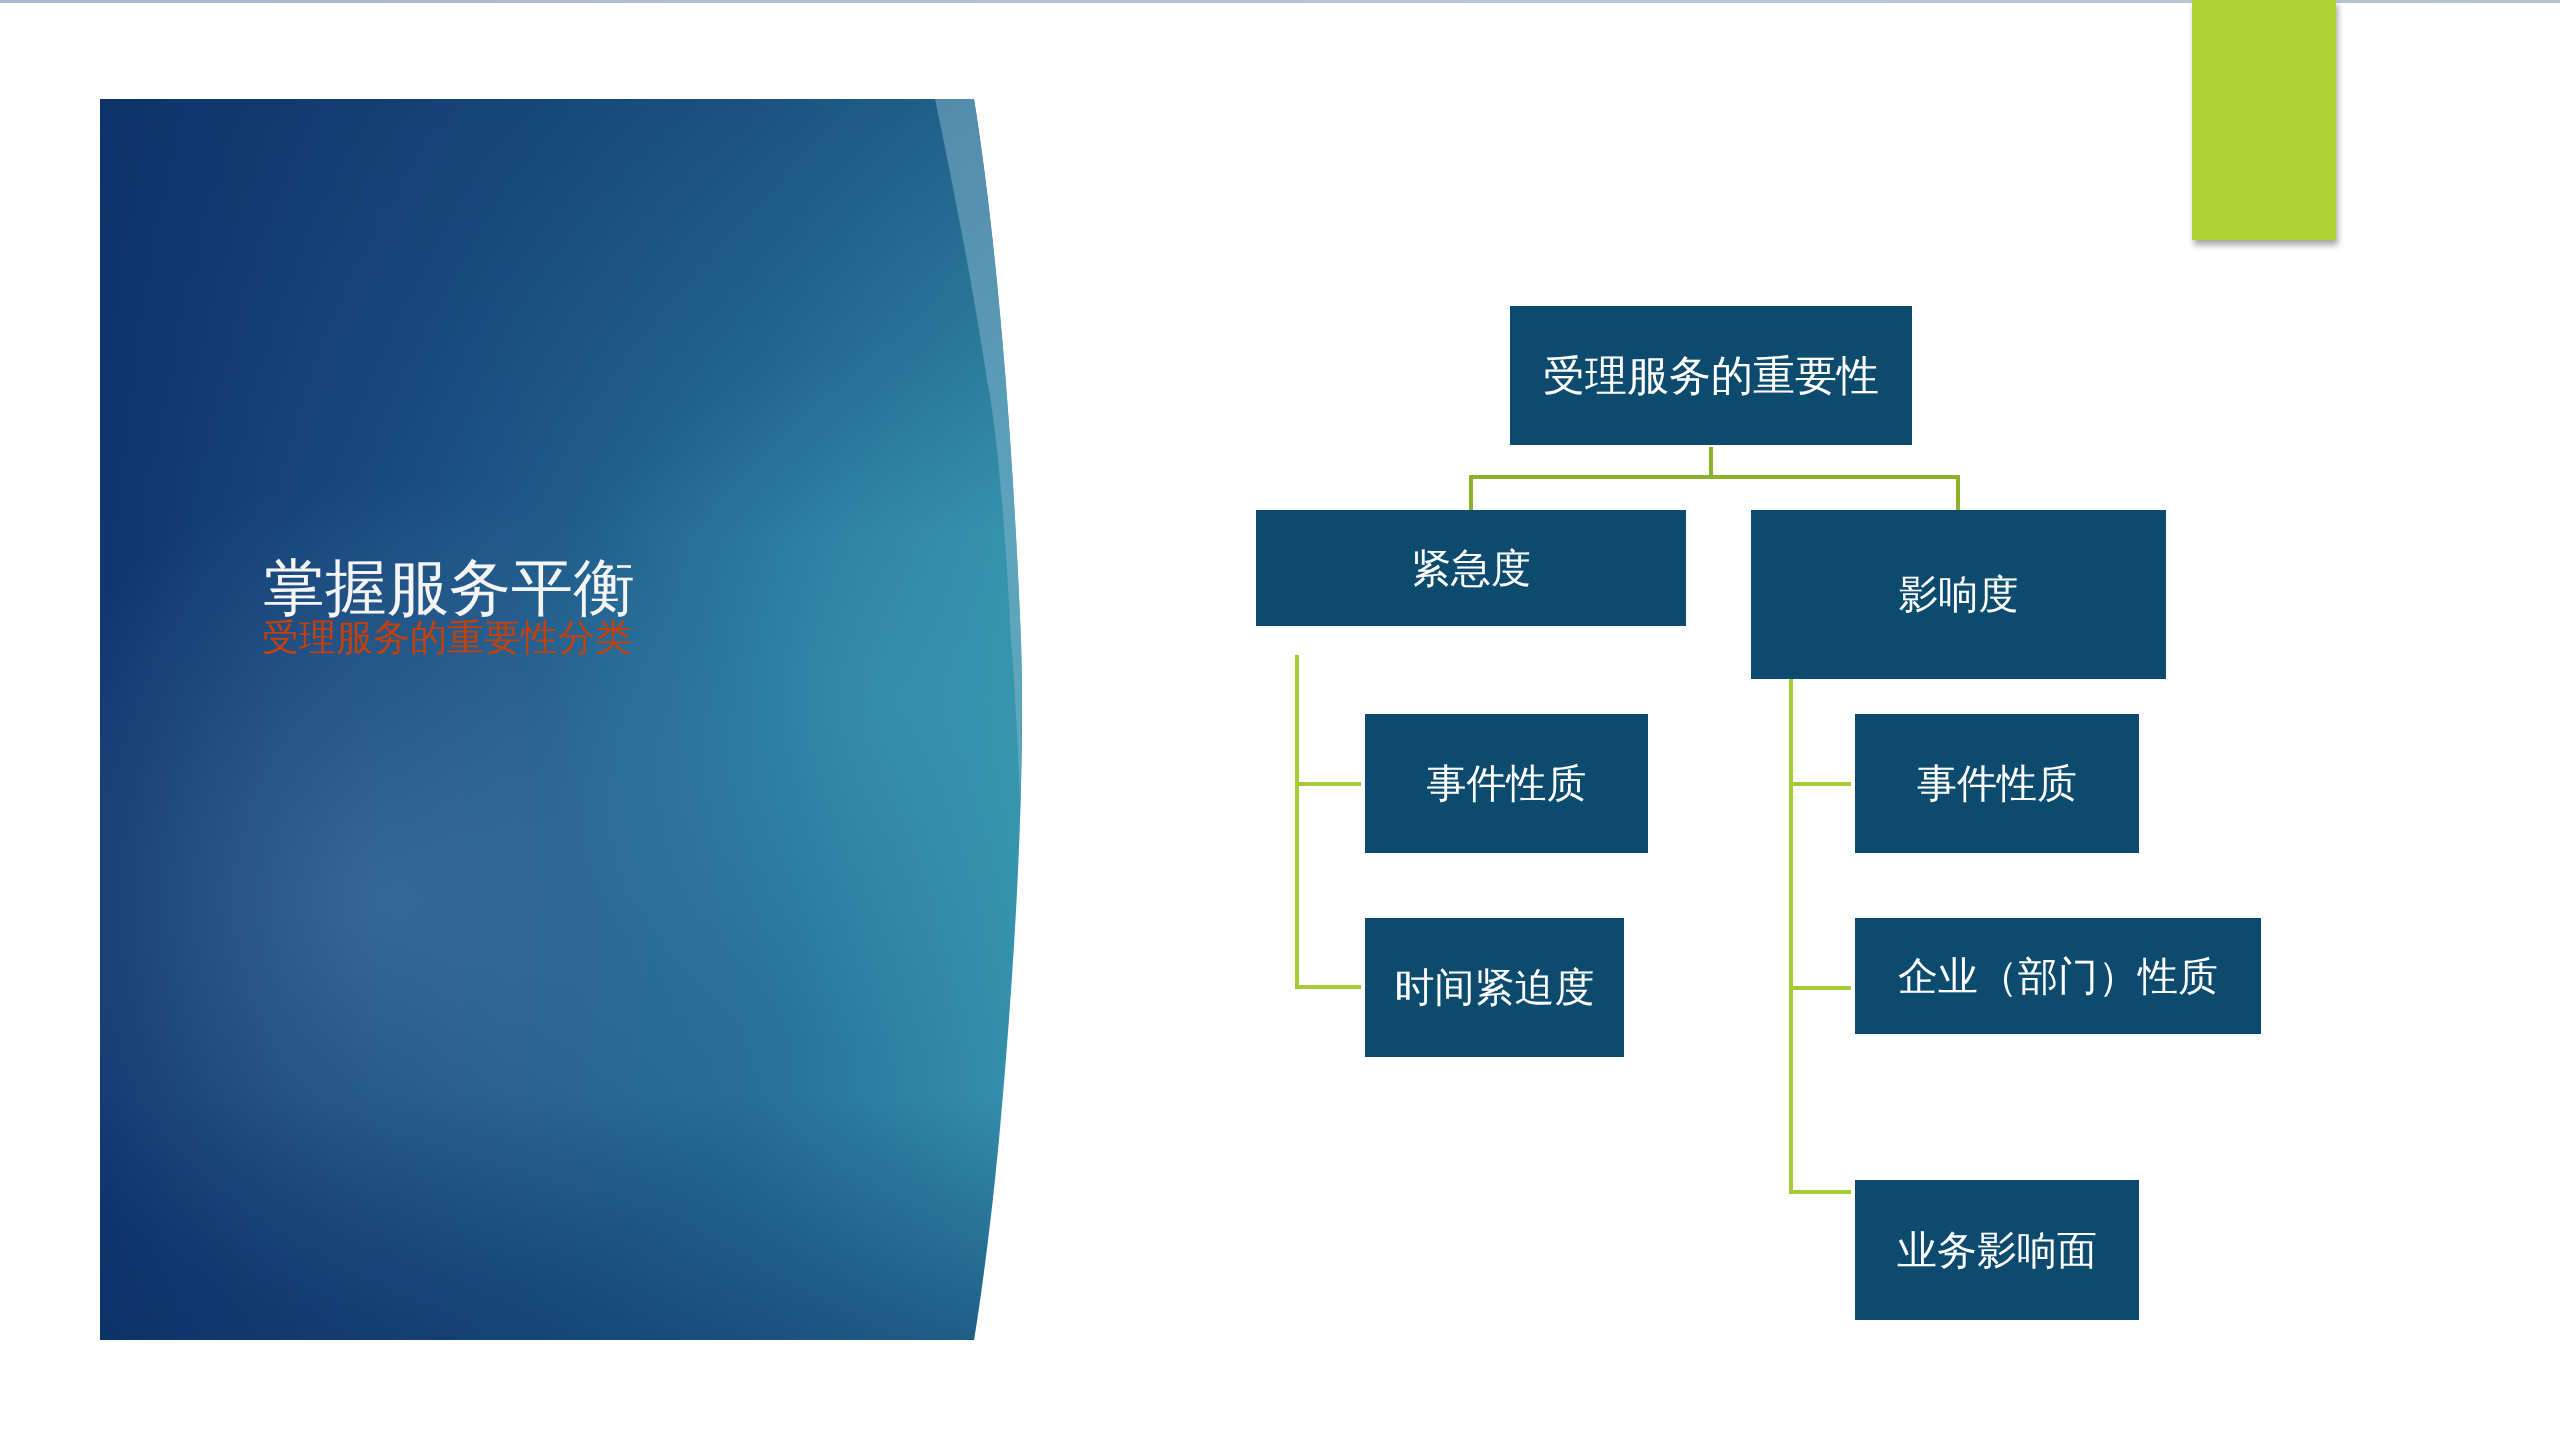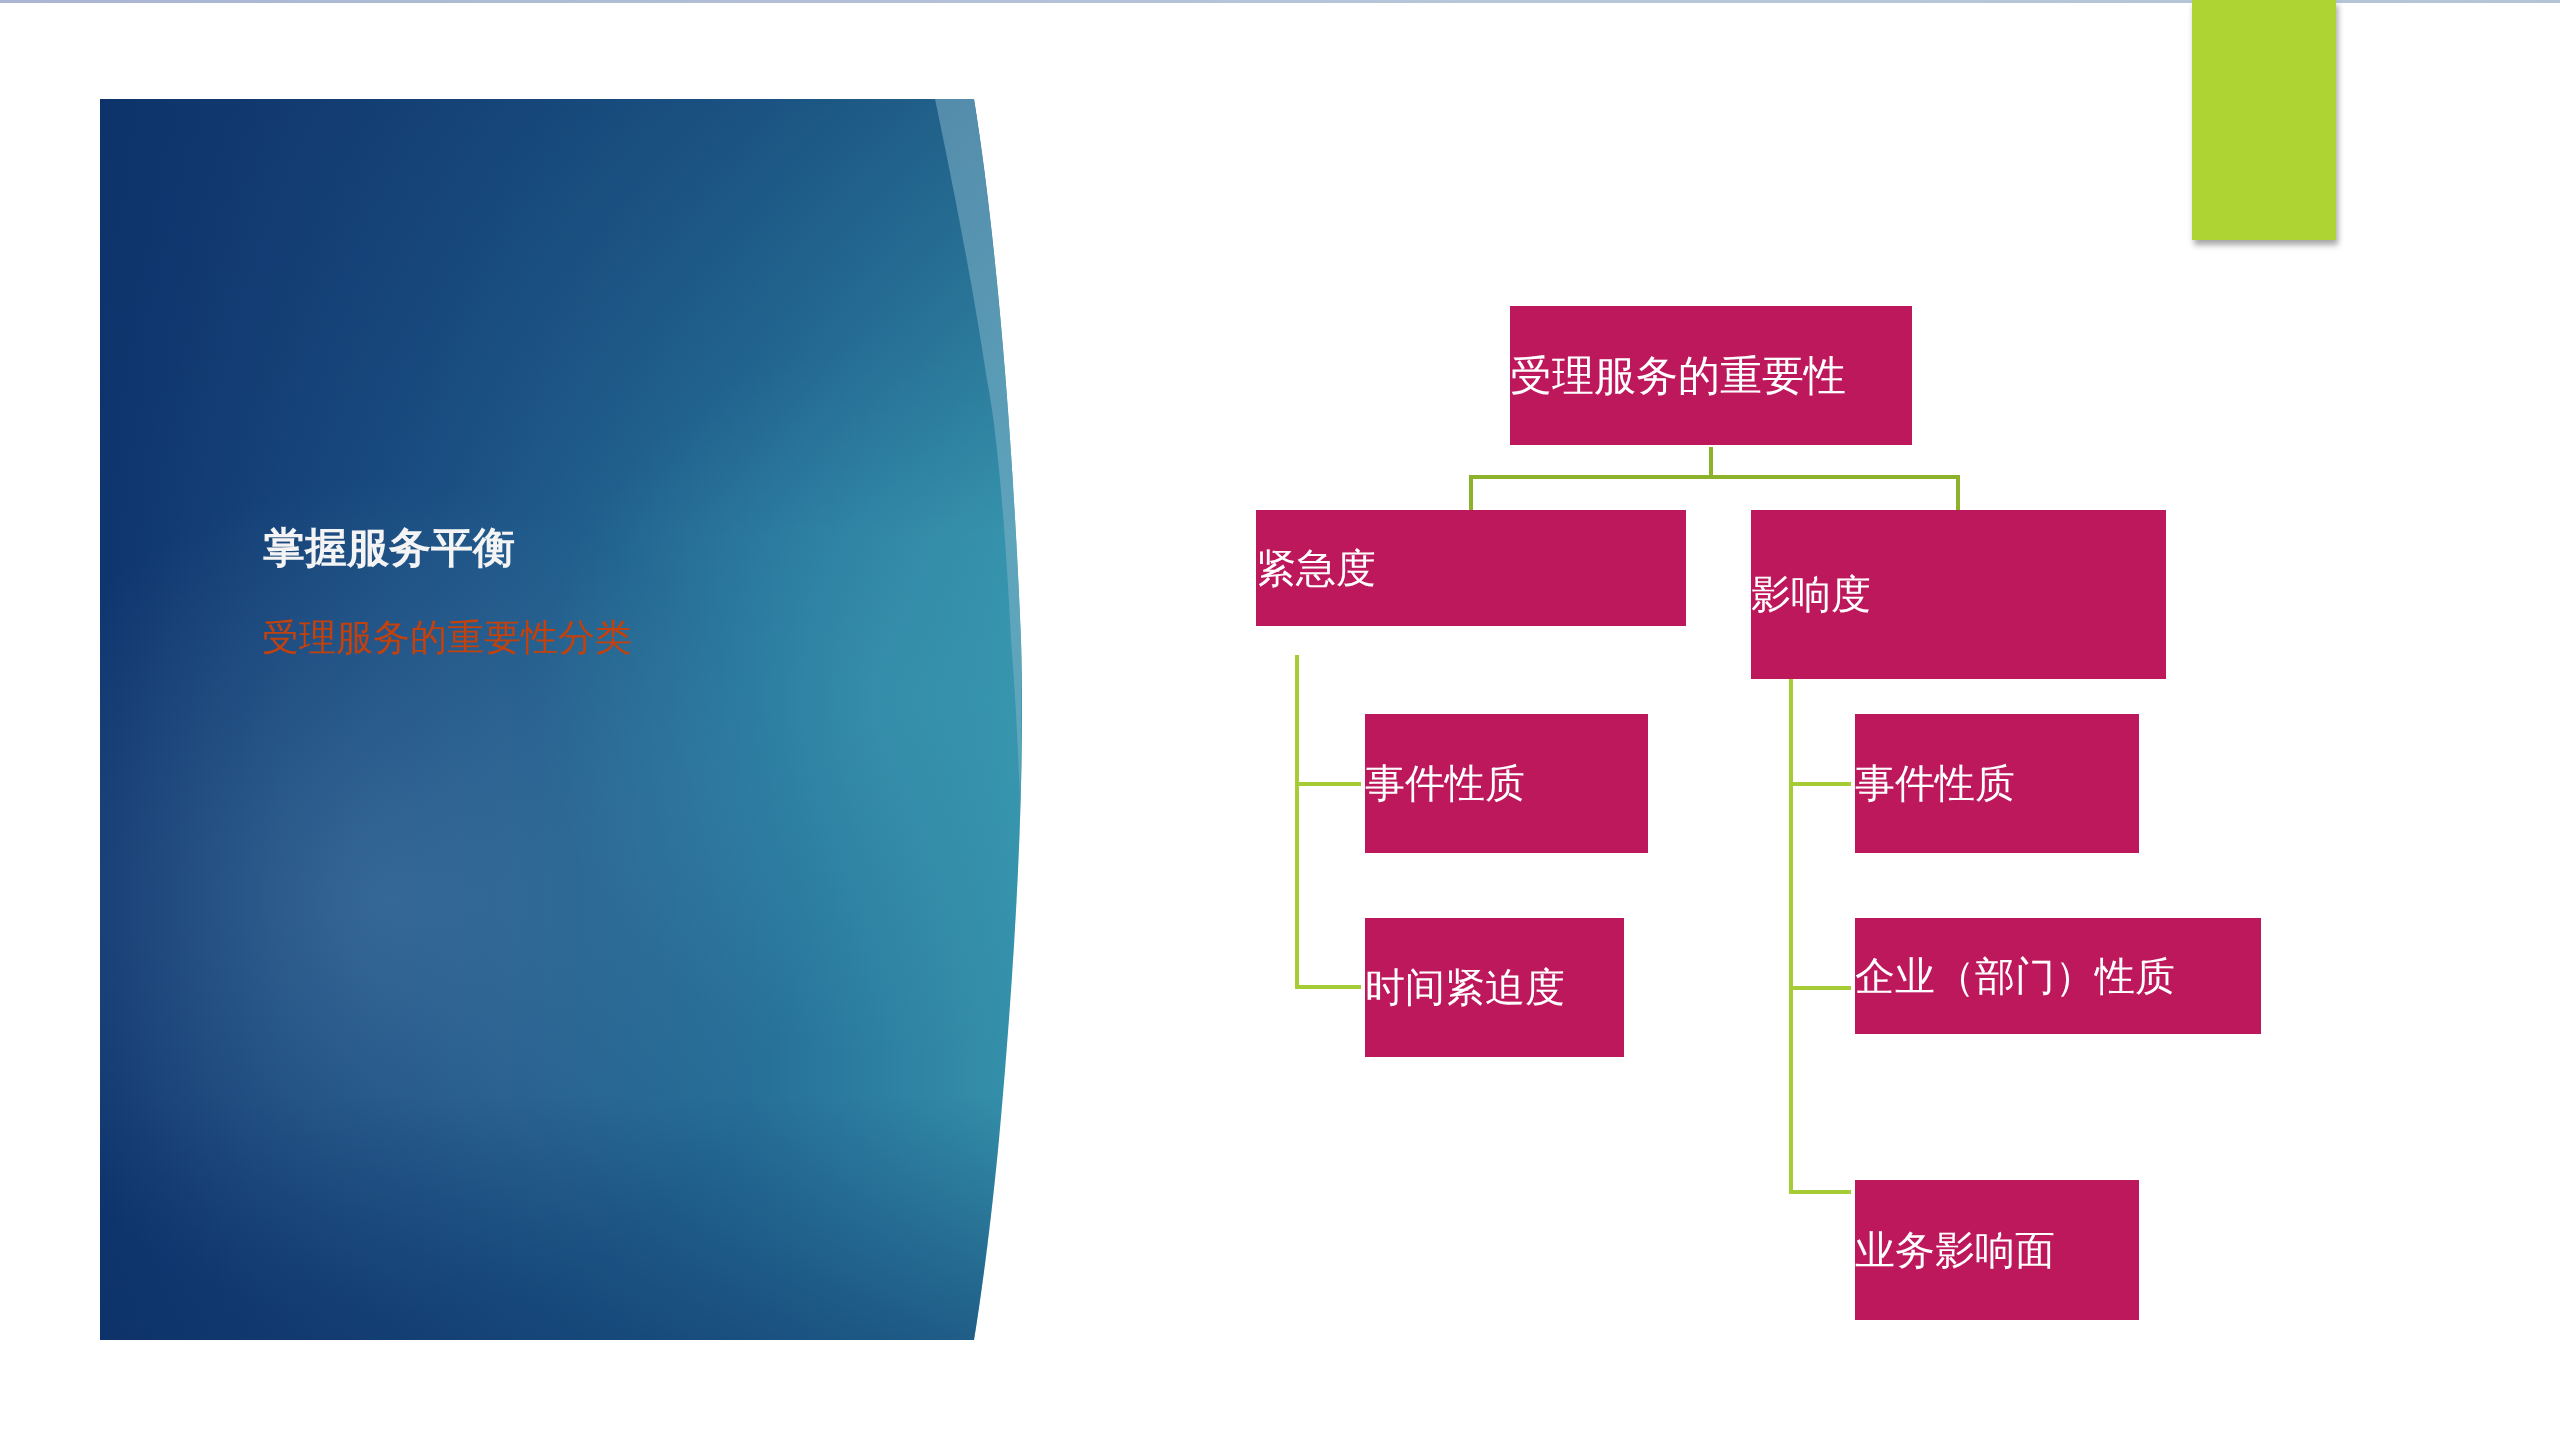--- a/index.html
+++ b/index.html
@@ -14,32 +14,31 @@
   }
   .accent-tab {
     position: absolute; left: 2192px; top: 0; width: 144px; height: 240px;
     background: #add433;
     box-shadow: 2px 5px 6px rgba(0,0,0,0.35);
   }
   .hero-panel {
     position: absolute; left: 0; top: 0; width: 1100px; height: 1440px;
   }
   .hero-title {
-    position: absolute; left: 263px; top: 508px;
-    font-size: 42px; line-height: 80px; color: #f4f4f4; white-space: nowrap;
+    position: absolute; left: 263px; top: 548px;
+    font-size: 62px; line-height: 80px; color: #f4f4f4; white-space: nowrap;
     letter-spacing: 0px;
-    font-weight: bold;
   }
   .hero-subtitle {
     position: absolute; left: 262px; top: 613px;
     font-size: 37px; line-height: 50px; color: #c2410c; white-space: nowrap;
   }
   .node {
-    position: absolute; background: #be185d;
-    color: #ffffff; display: flex; align-items: center; 
+    position: absolute; background: #0c4a6e;
+    color: #ffffff; display: flex; align-items: center; justify-content: center;
     font-size: 40px; white-space: nowrap;
   }
   .node.root { font-size: 42px; }
   .connector { position: absolute; }
   .c-top { background: #8eb12c; }
   .c-child { background: #a6cc35; }
 </style>
 </head>
 <body>
 

